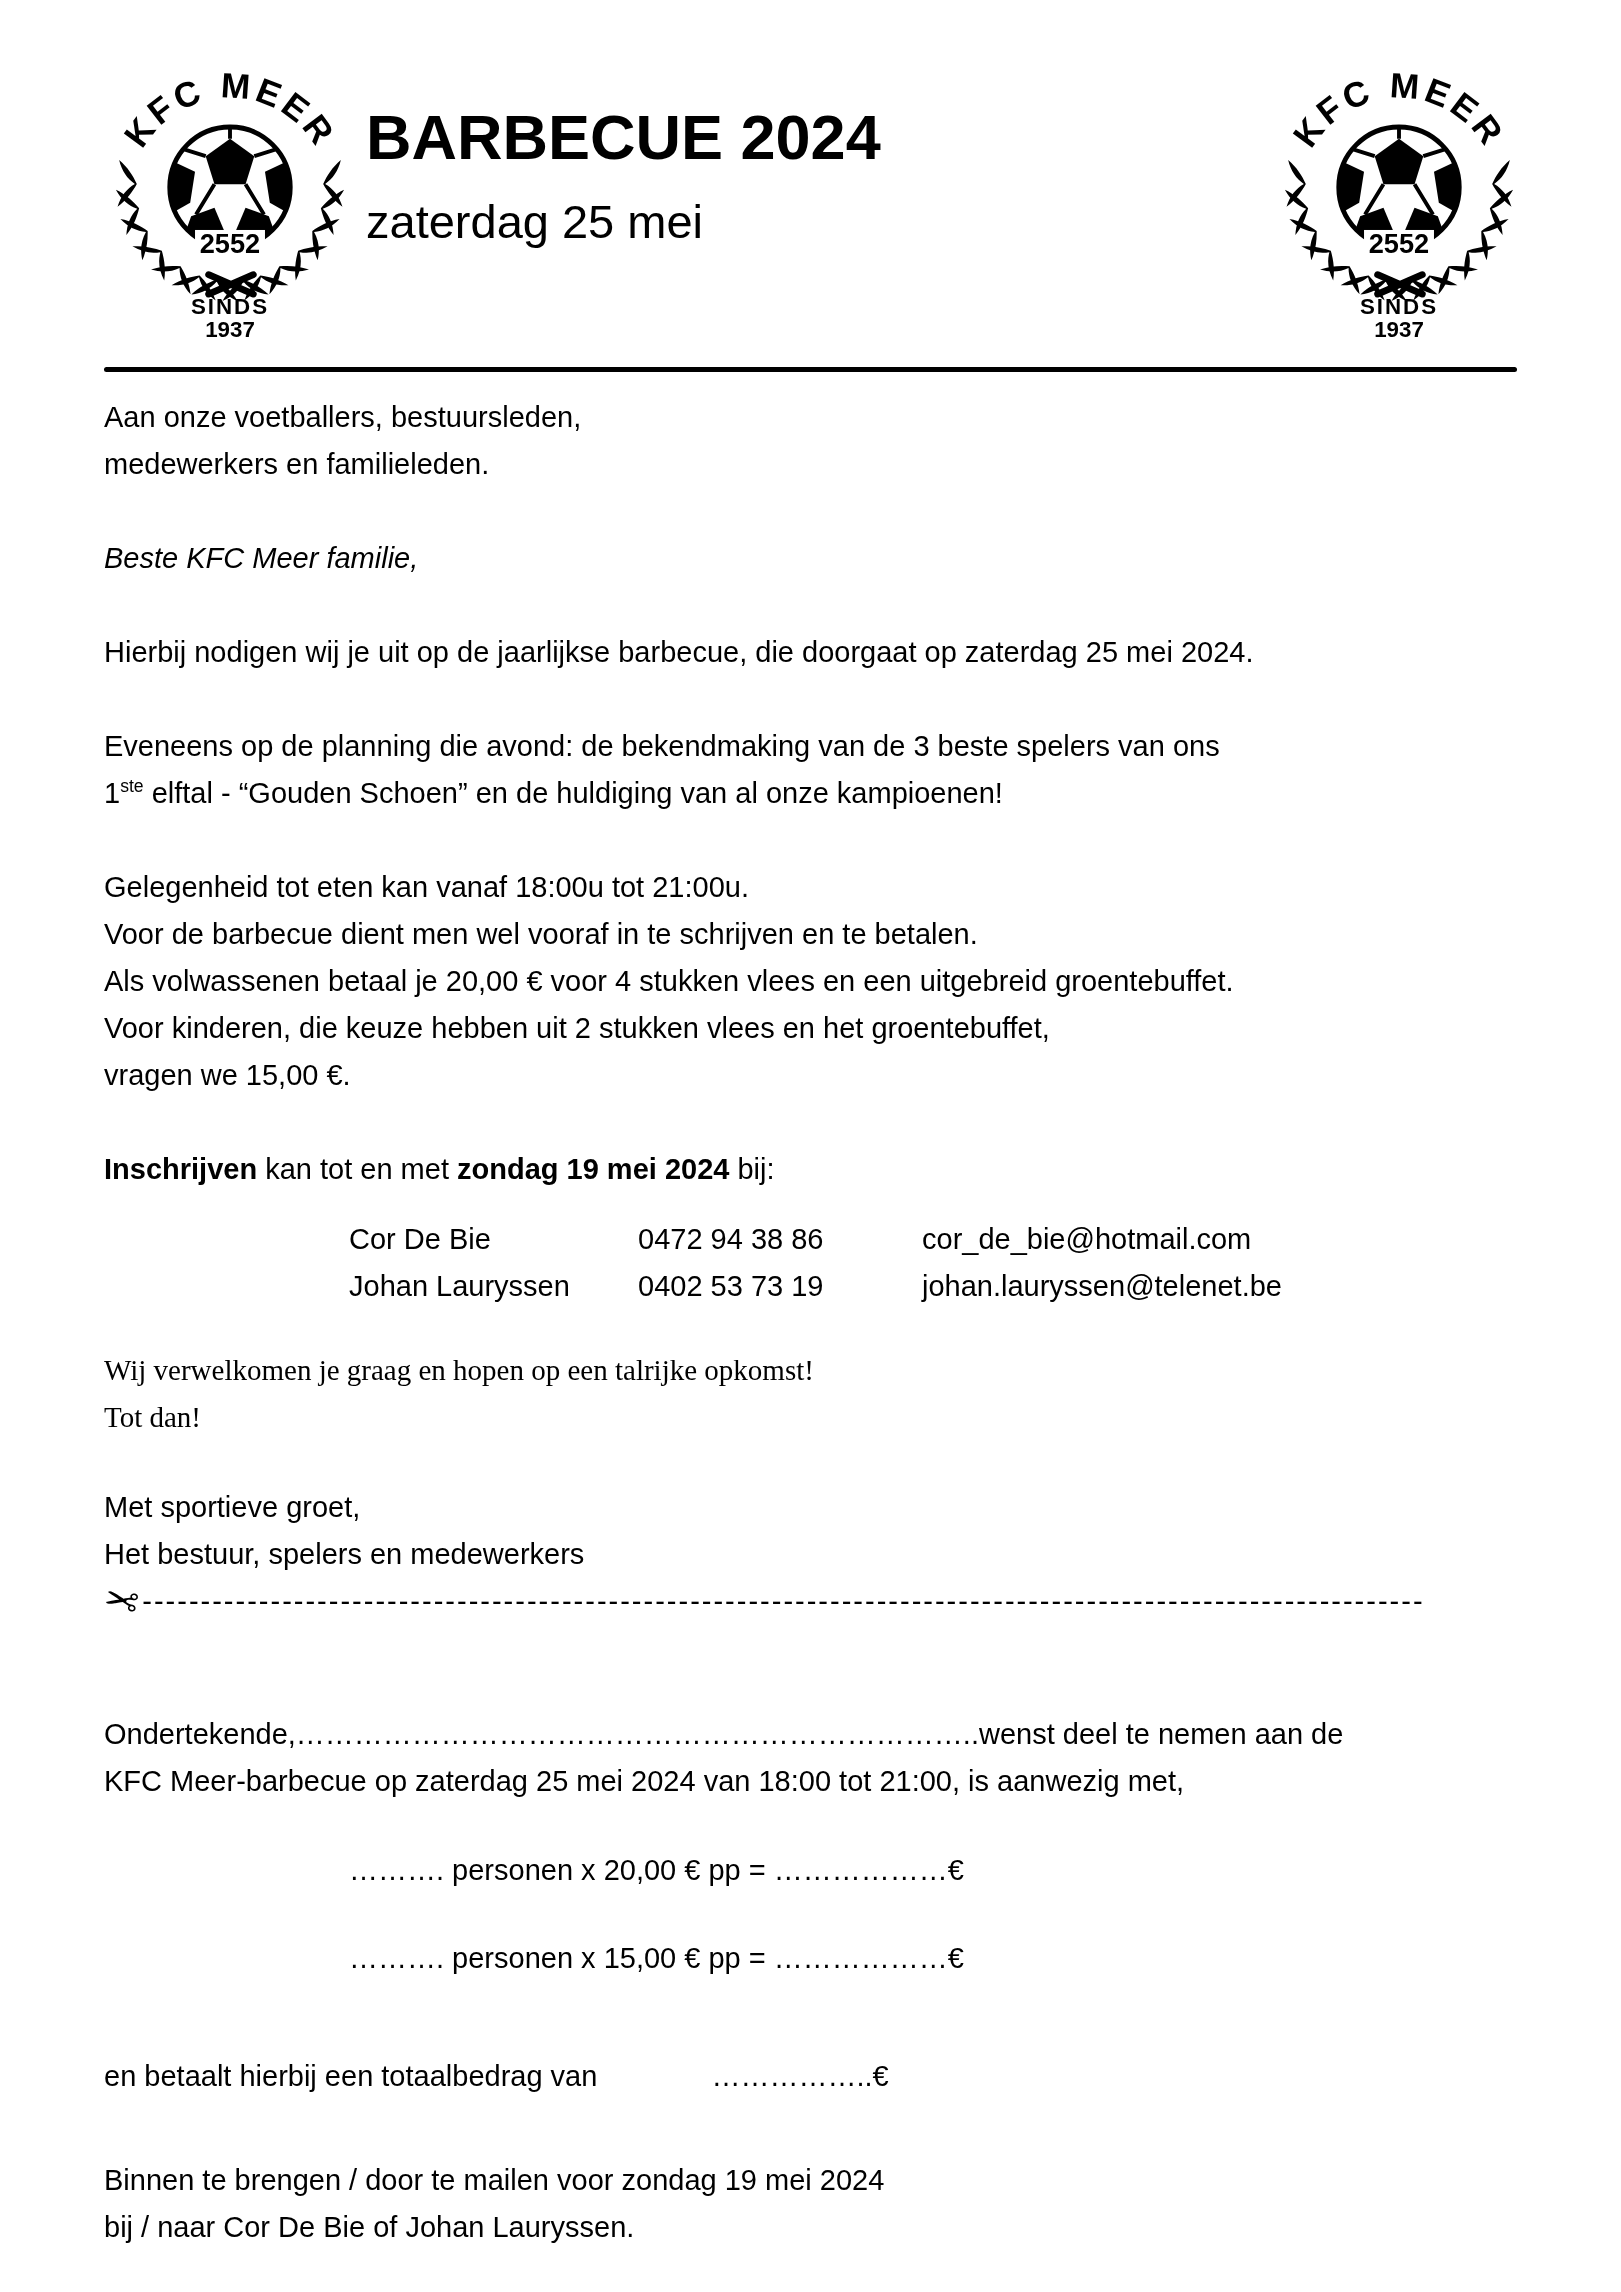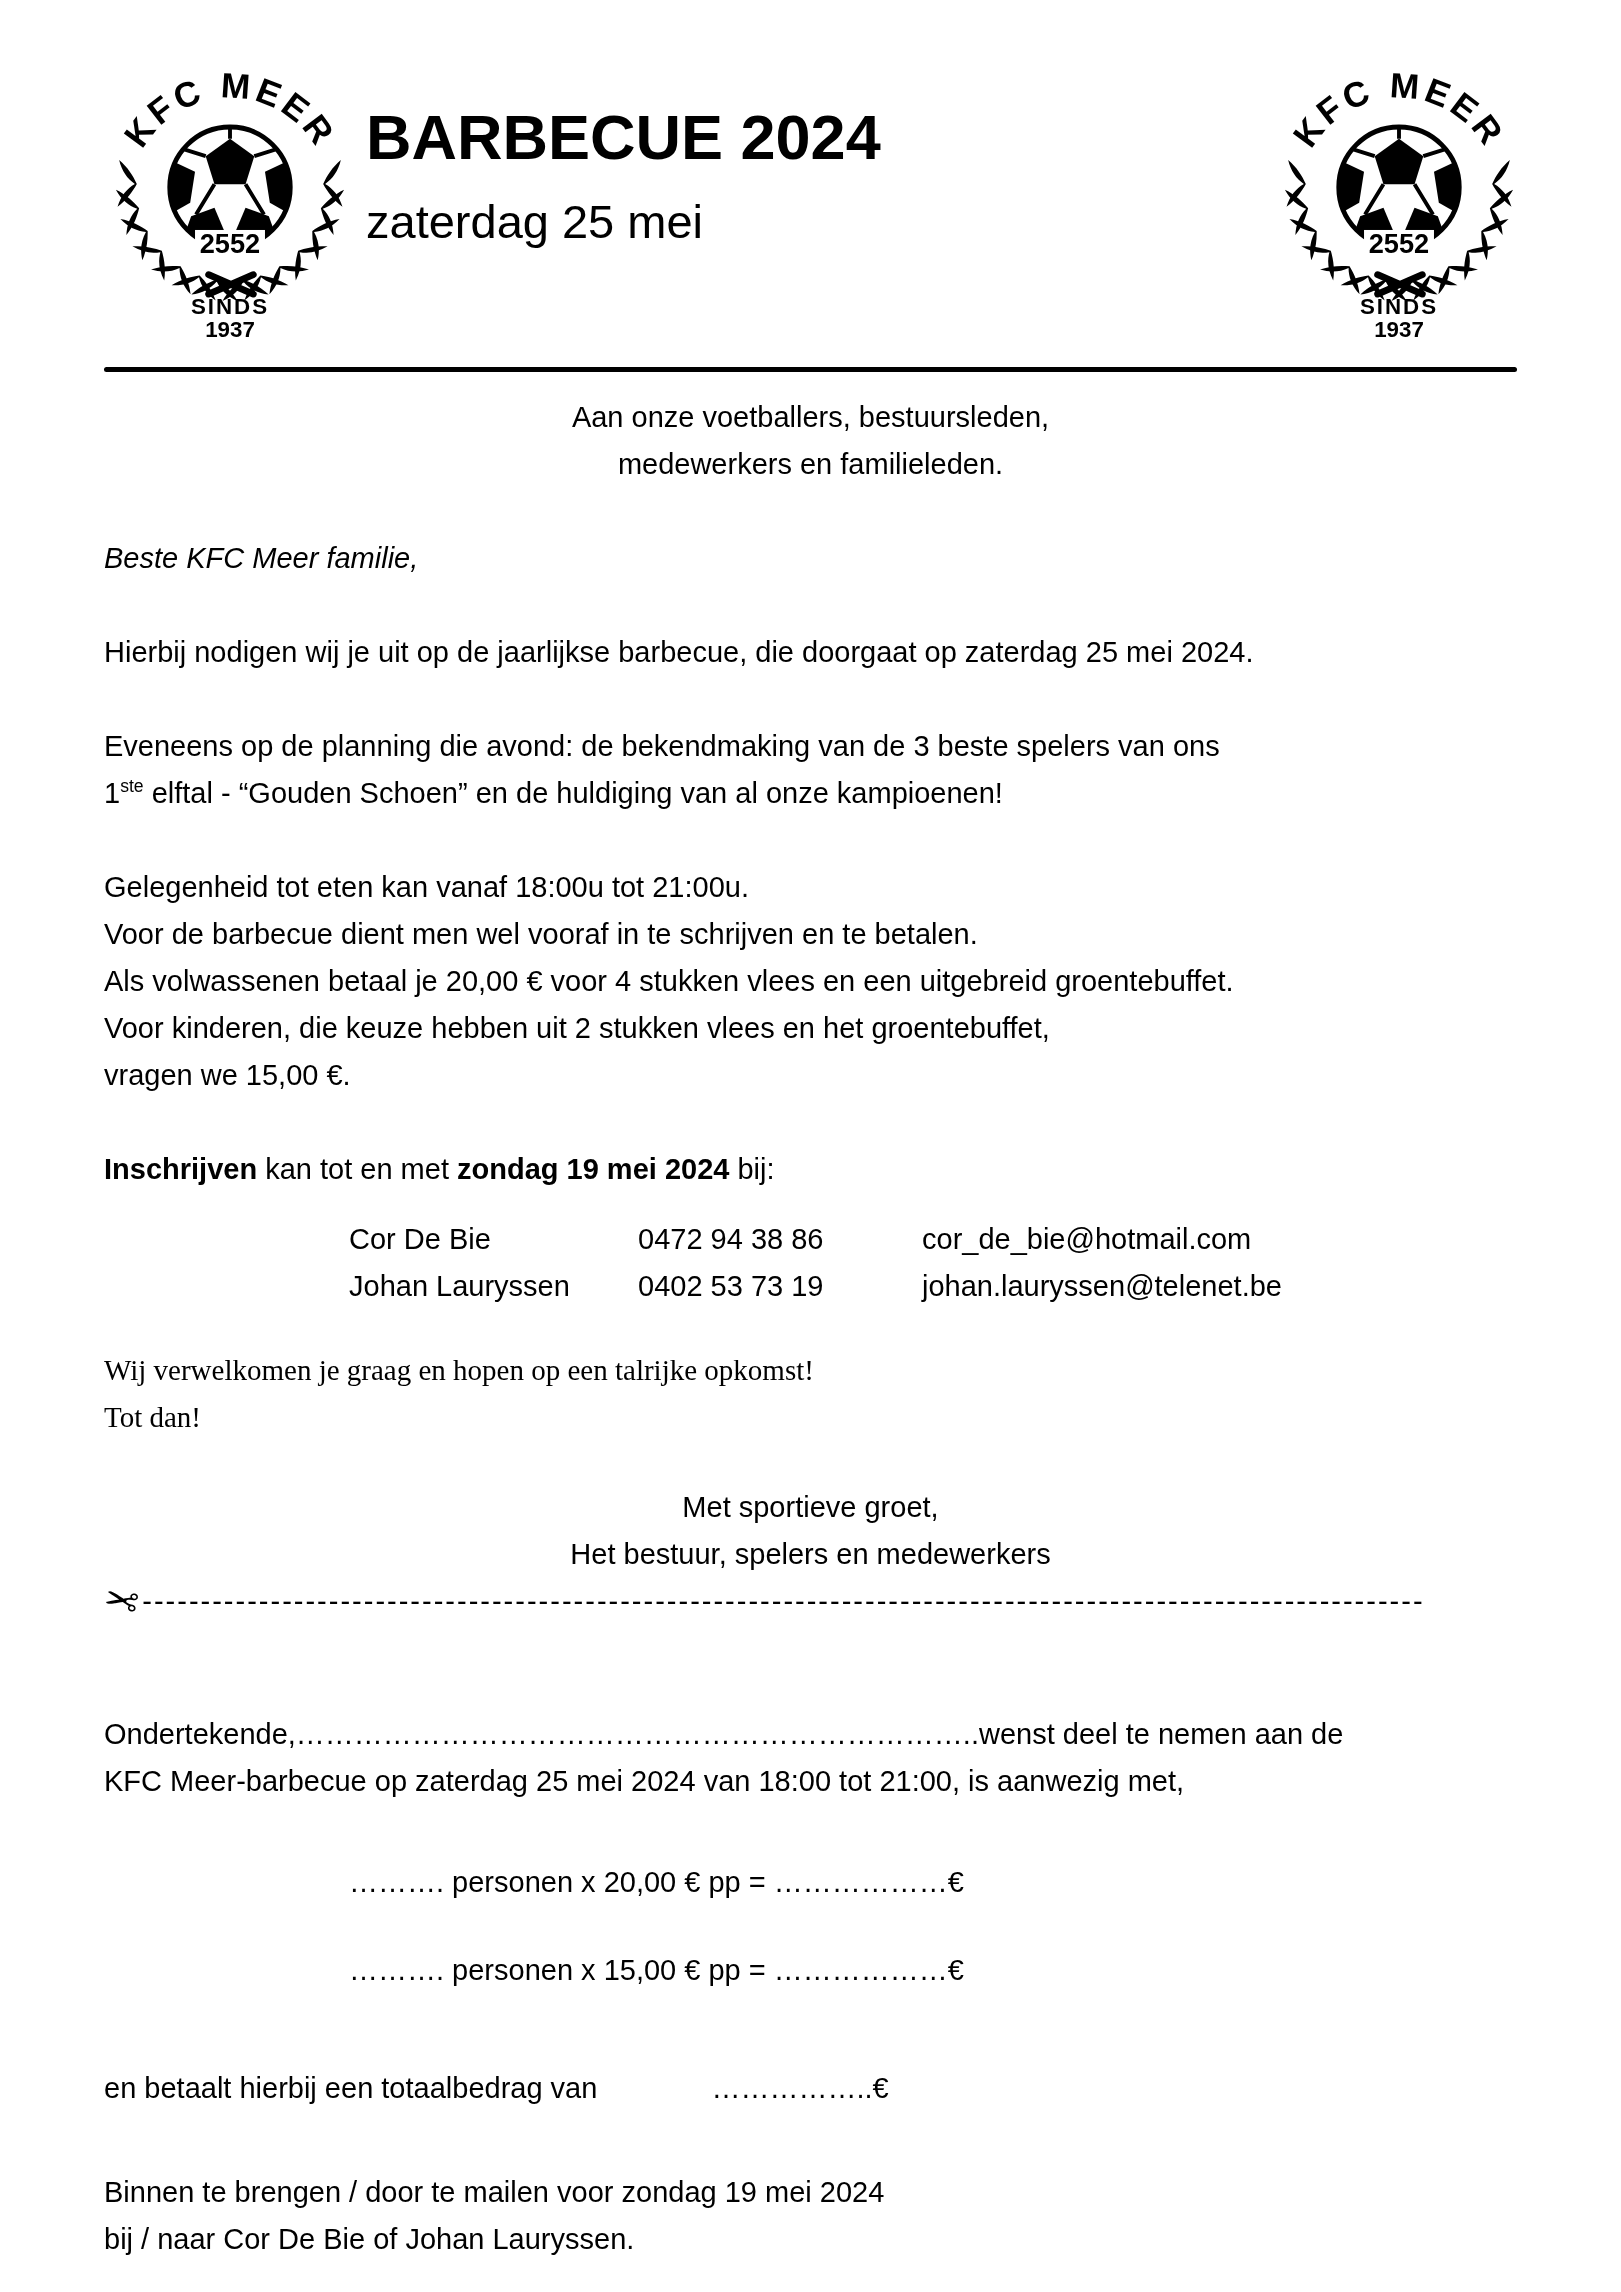--- a/index.html
+++ b/index.html
@@ -8,34 +8,34 @@
     font-family:"Liberation Sans","DejaVu Sans",sans-serif;
     font-size:29px;line-height:47px;overflow:hidden;position:relative;
   }
   .hdr{display:flex;align-items:flex-start;justify-content:space-between;padding:49px 86px 0 94px;}
   .logo{flex:0 0 auto;}
   .titleblock{flex:1 1 auto;}
   .title{font-size:63px;font-weight:bold;line-height:1;margin-top:57px;letter-spacing:0;}
   .subtitle{font-size:47px;line-height:1;margin-top:29px;}
   .rule{height:5.9px;background:#000;margin:25.5px 104px 0 104px;border-radius:2.9px;}
   .content{padding:0 104px;}
-  .right{text-align:center;}
+  .right{text-align:left;}
   .addressee{margin-top:21.6px;}
   .salutation{margin-top:47px;font-style:italic;}
   .para{margin-top:47px;}
   .contacts{margin-top:23.5px;padding-left:245px;}
   .crow{display:grid;grid-template-columns:289px 284px auto;}
   .closing{margin-top:37px;font-family:Liberation Serif, serif;}
   .signoff{margin-top:43px;}
   .cutrow{display:flex;align-items:center;white-space:nowrap;overflow:hidden;margin-top:0;}
   .scissors{font-family:"DejaVu Sans",sans-serif;font-size:41px;line-height:47px;display:inline-block;transform:scaleX(-1) rotate(-12deg);margin-right:3.9px;}
   .dashes{flex:1 1 auto;overflow:hidden;letter-spacing:2px;}
   .formline1{white-space:nowrap;overflow:hidden;margin-top:86px;}
   .indent{padding-left:245px;}
-  .formrow1{margin-top:54px;}
+  .formrow1{margin-top:42px;}
   .formrow2{margin-top:41px;}
   .totalrow{margin-top:71px;white-space:nowrap;}
   .totaldots{margin-left:106px;}
   .deadline{margin-top:57px;}
   sup{font-size:17.6px;line-height:0;}
   svg text{font-family:"Liberation Sans","DejaVu Sans",sans-serif;fill:#000;}
 </style>
 </head>
 <body>
 

